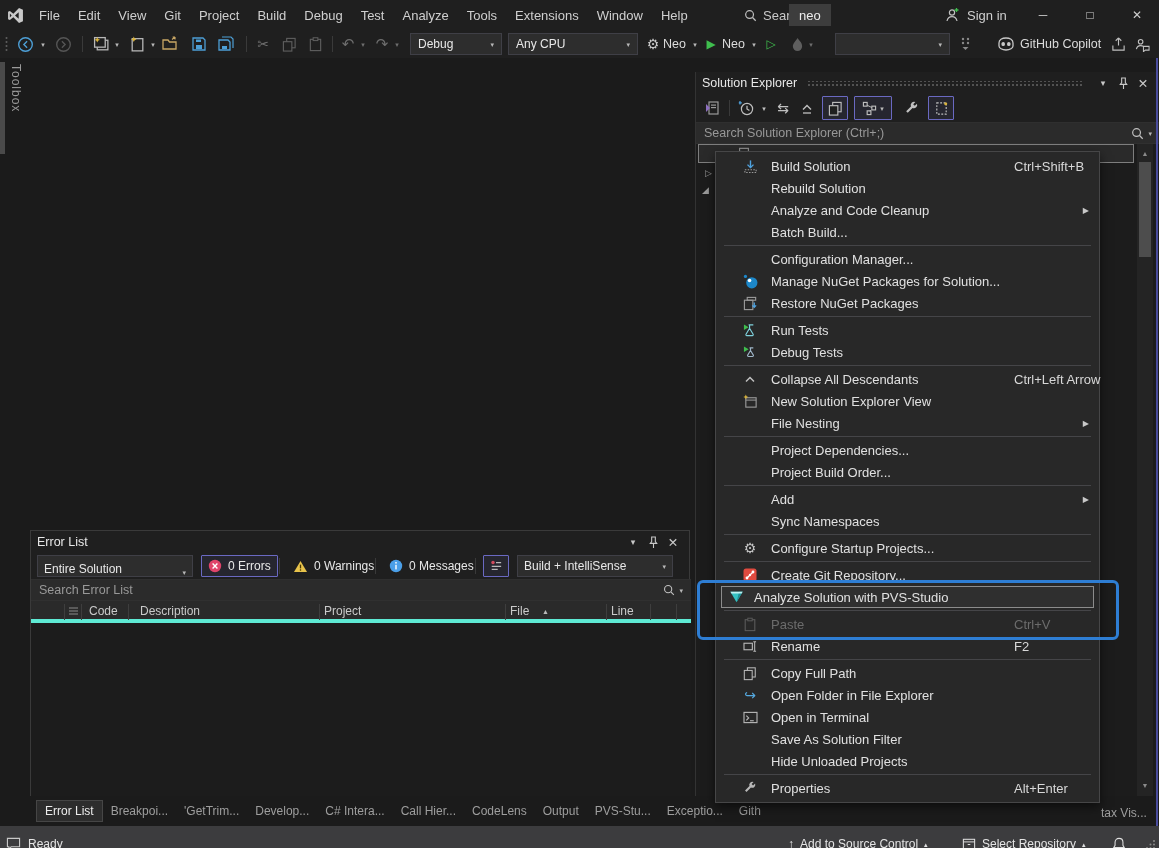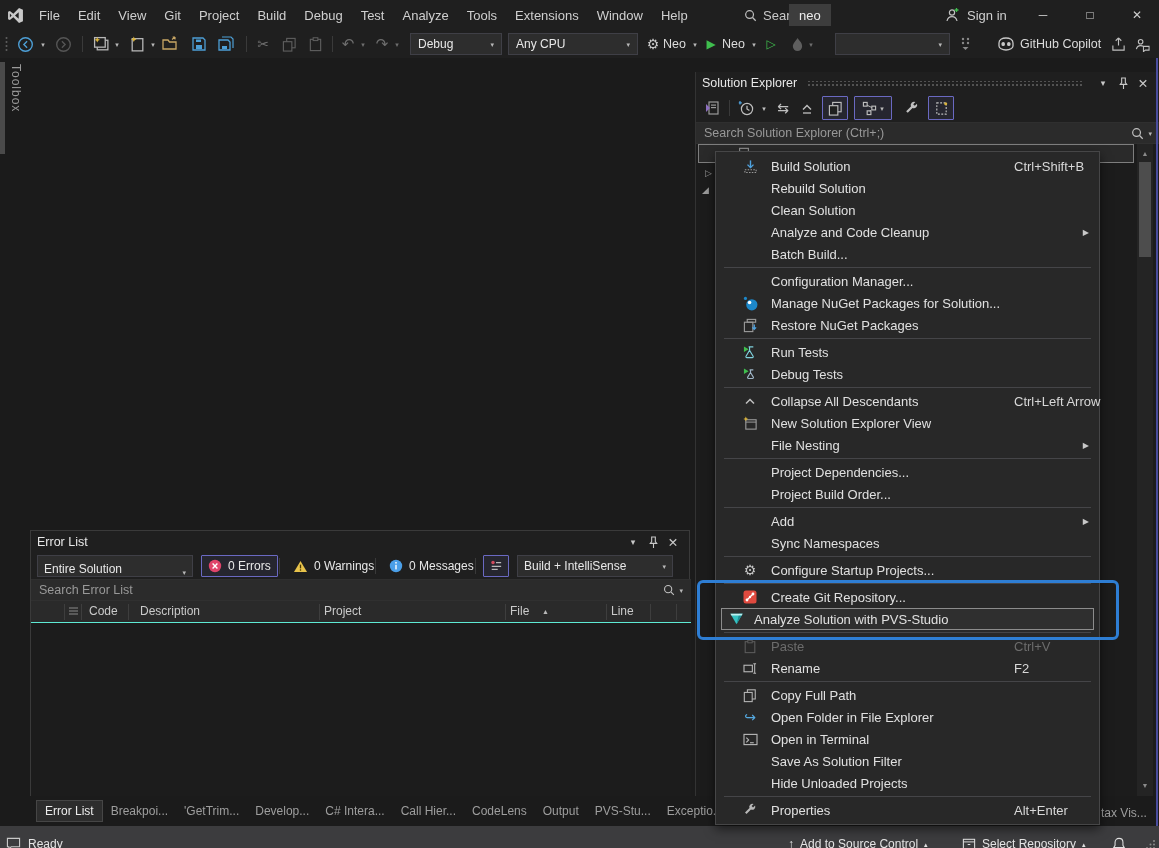--- a/index.html
+++ b/index.html
@@ -102,21 +102,21 @@
 
   
   .err-list { left:30px; top:530px; width:660px; height:266px; background:#1F1F1F;
               border:1px solid #3A3A3A; border-bottom:none; }
   .el-toolbar { position:absolute; left:0; top:22px; width:660px; height:26px; }
   .el-btn { position:absolute; top:2px; height:22px; display:flex; align-items:center;
             gap:6px; padding:0 6px; font-size:12px; color:#E8E8E8; }
   .el-sep { position:absolute; top:5px; width:1px; height:16px; background:#3A3A3A; }
   .el-search { position:absolute; left:0; top:48px; width:660px; height:22px; }
   .el-header { position:absolute; left:0; top:70px; width:660px; height:22px;
-               background:#2A2A2A; border-bottom:1px solid #5eead4; font-size:12px; color:#CACACA; }
+               background:#2A2A2A; border-bottom:4px solid #5eead4; font-size:12px; color:#CACACA; }
   .el-header .colsep { position:absolute; top:3px; width:1px; height:16px; background:#3E3E3E; }
   .el-header .collabel { position:absolute; top:3px; }
   .el-body { position:absolute; left:0; top:92px; width:660px; height:174px; background:#1C1C1C; }
 
   
   .bottom-tabs { left:28px; top:796px; width:1131px; height:30px; background:#1B1B1B;
                  display:flex; align-items:center; padding-left:8px; }
   .btab { padding:3px 8px; font-size:12px; color:#9E9E9E; white-space:nowrap; }
   .btab.active { color:#ECECEC; background:#2D2D2D; border:1px solid #464646; }
   .btab-far { position:absolute; left:1065px; top:7px; }
@@ -547,23 +547,20 @@
             <path d="M2 11.5h12v3H2z" fill="none" stroke="#9A9A9A" stroke-width="1.1" stroke-dasharray="1.6 1.4"></path>
           </svg>
       </span>
       <span>Build Solution</span>
       <span class="mi-short">Ctrl+Shift+B</span>
     </div>
     <div class="mi">
       <span>Rebuild Solution</span>
     </div>
     <div class="mi">
-      <span>Clean Solution</span>
-    </div>
-    <div class="mi">
       <span>Analyze and Code Cleanup</span>
       <span class="mi-sub">▶</span>
     </div>
     <div class="mi">
       <span>Batch Build...</span>
     </div>
 
     <div class="msep"></div>
 
     <div class="mi">

